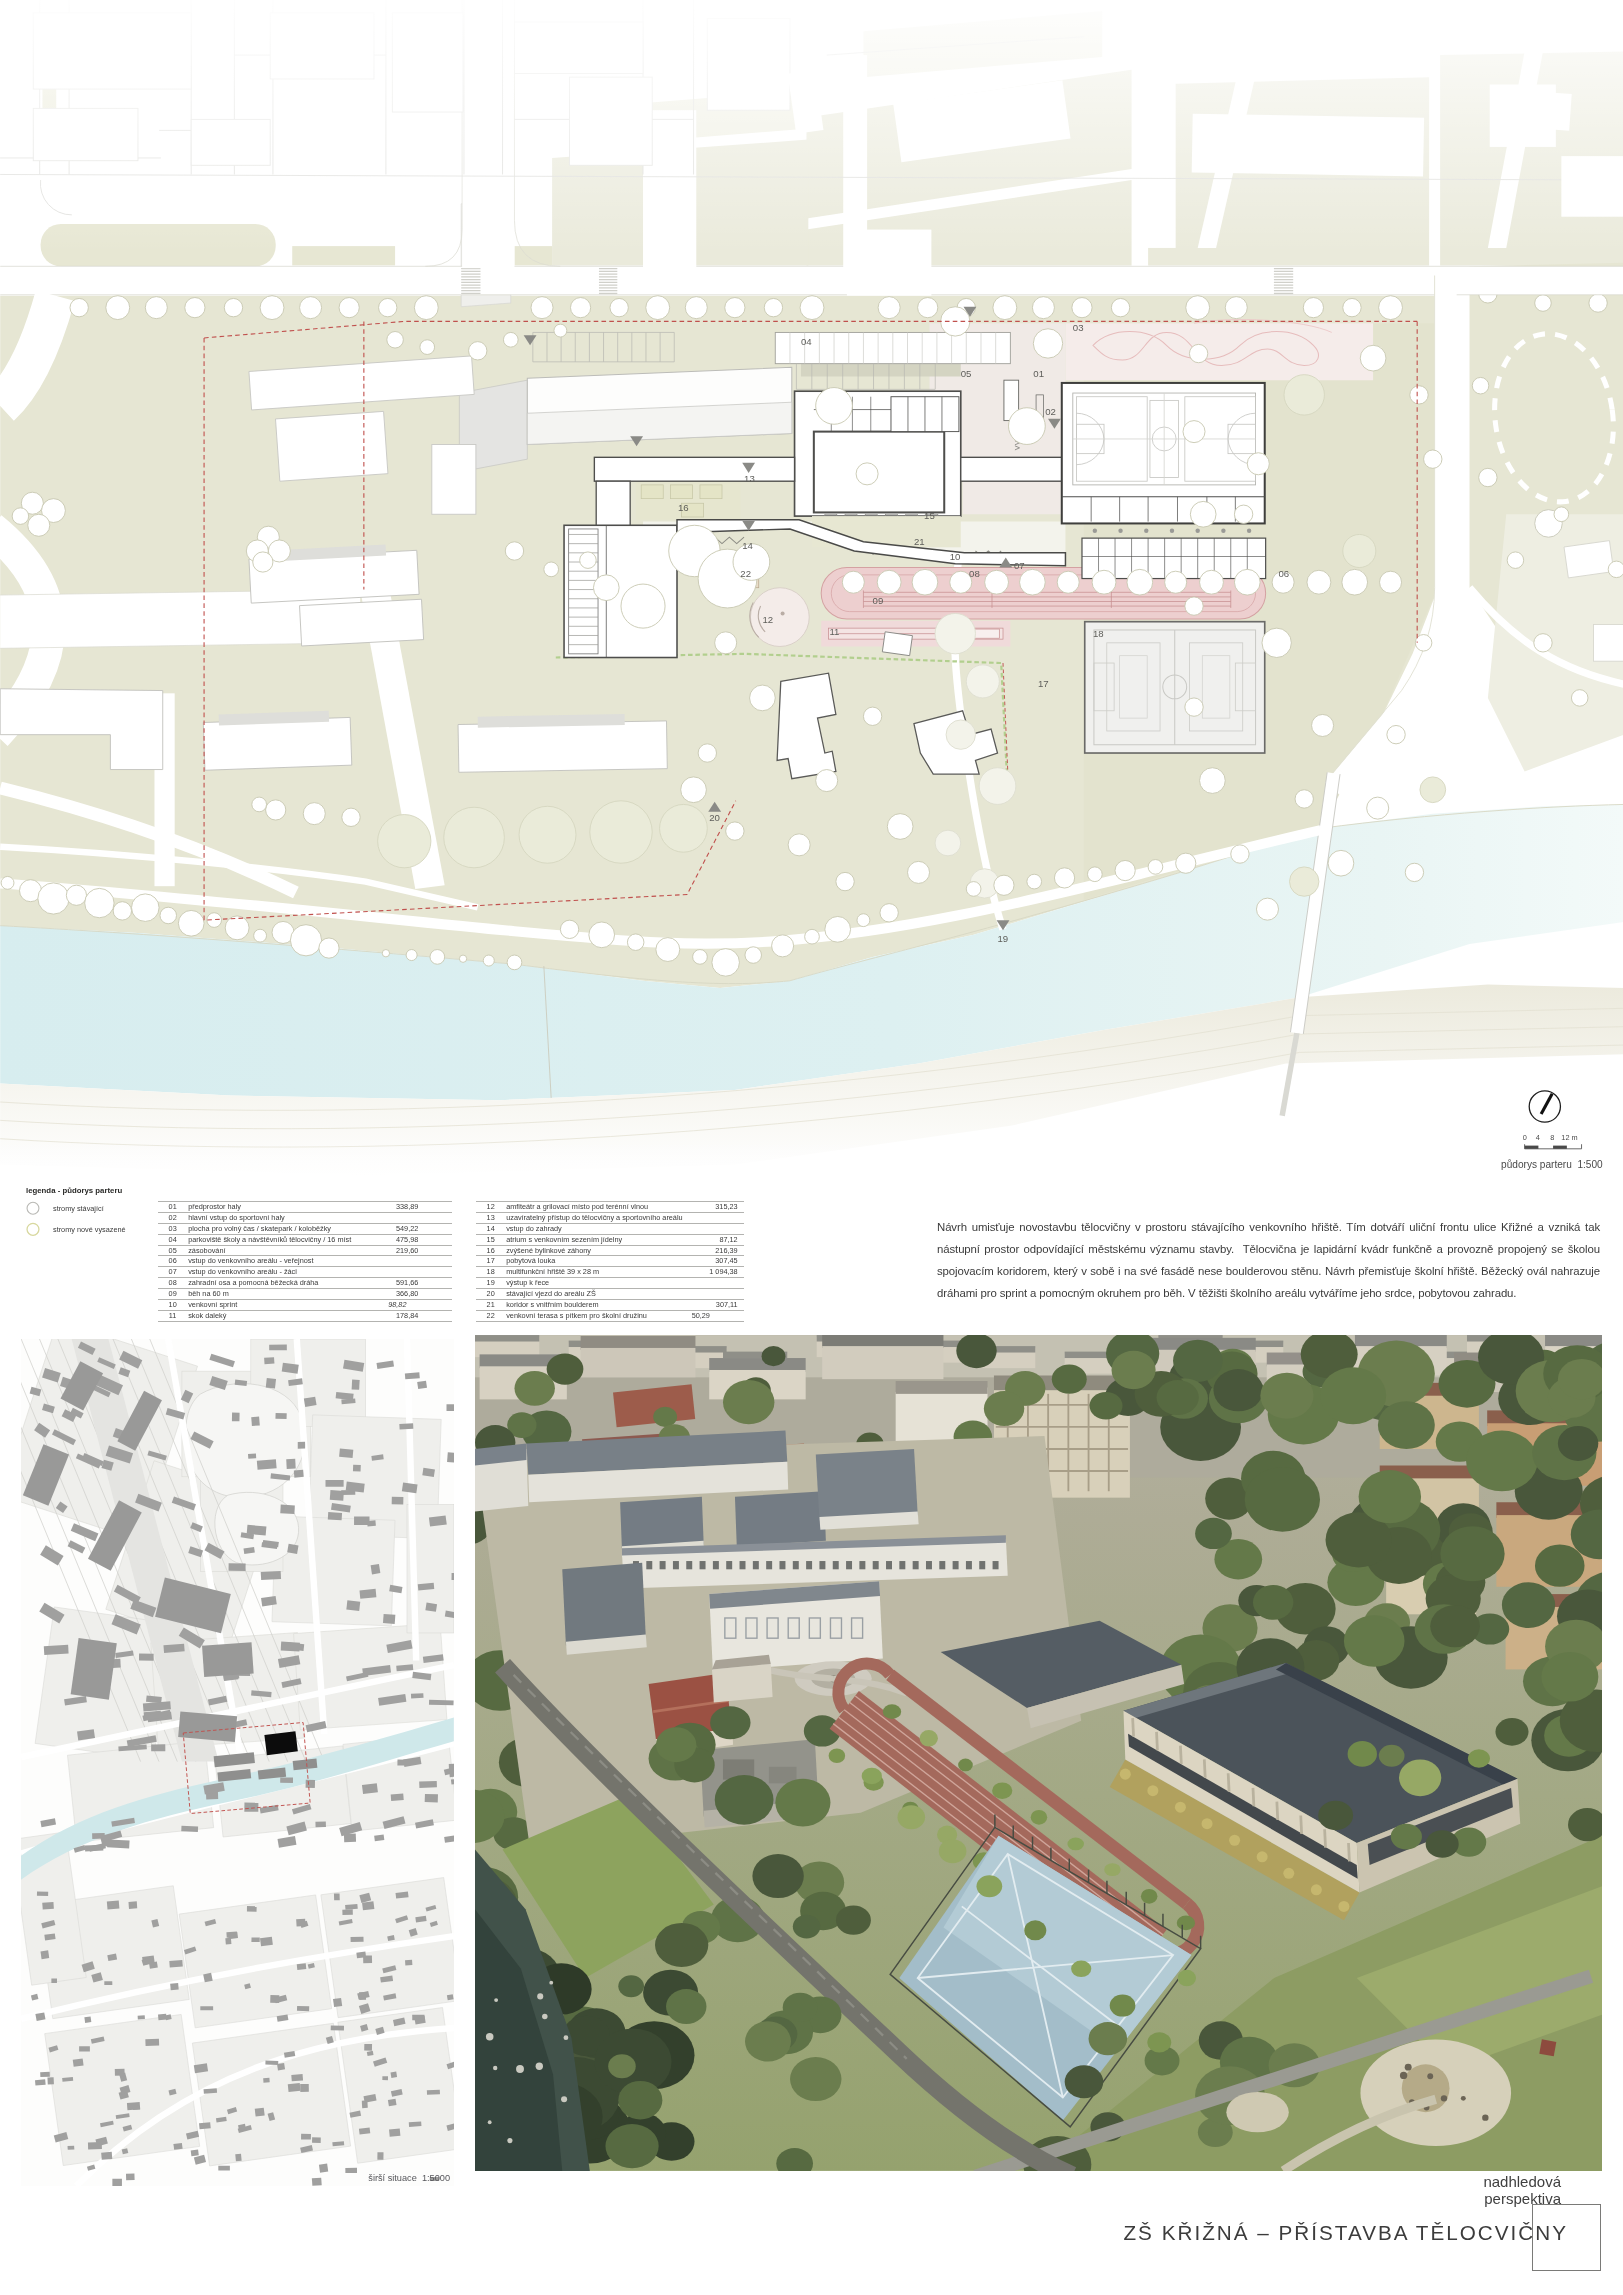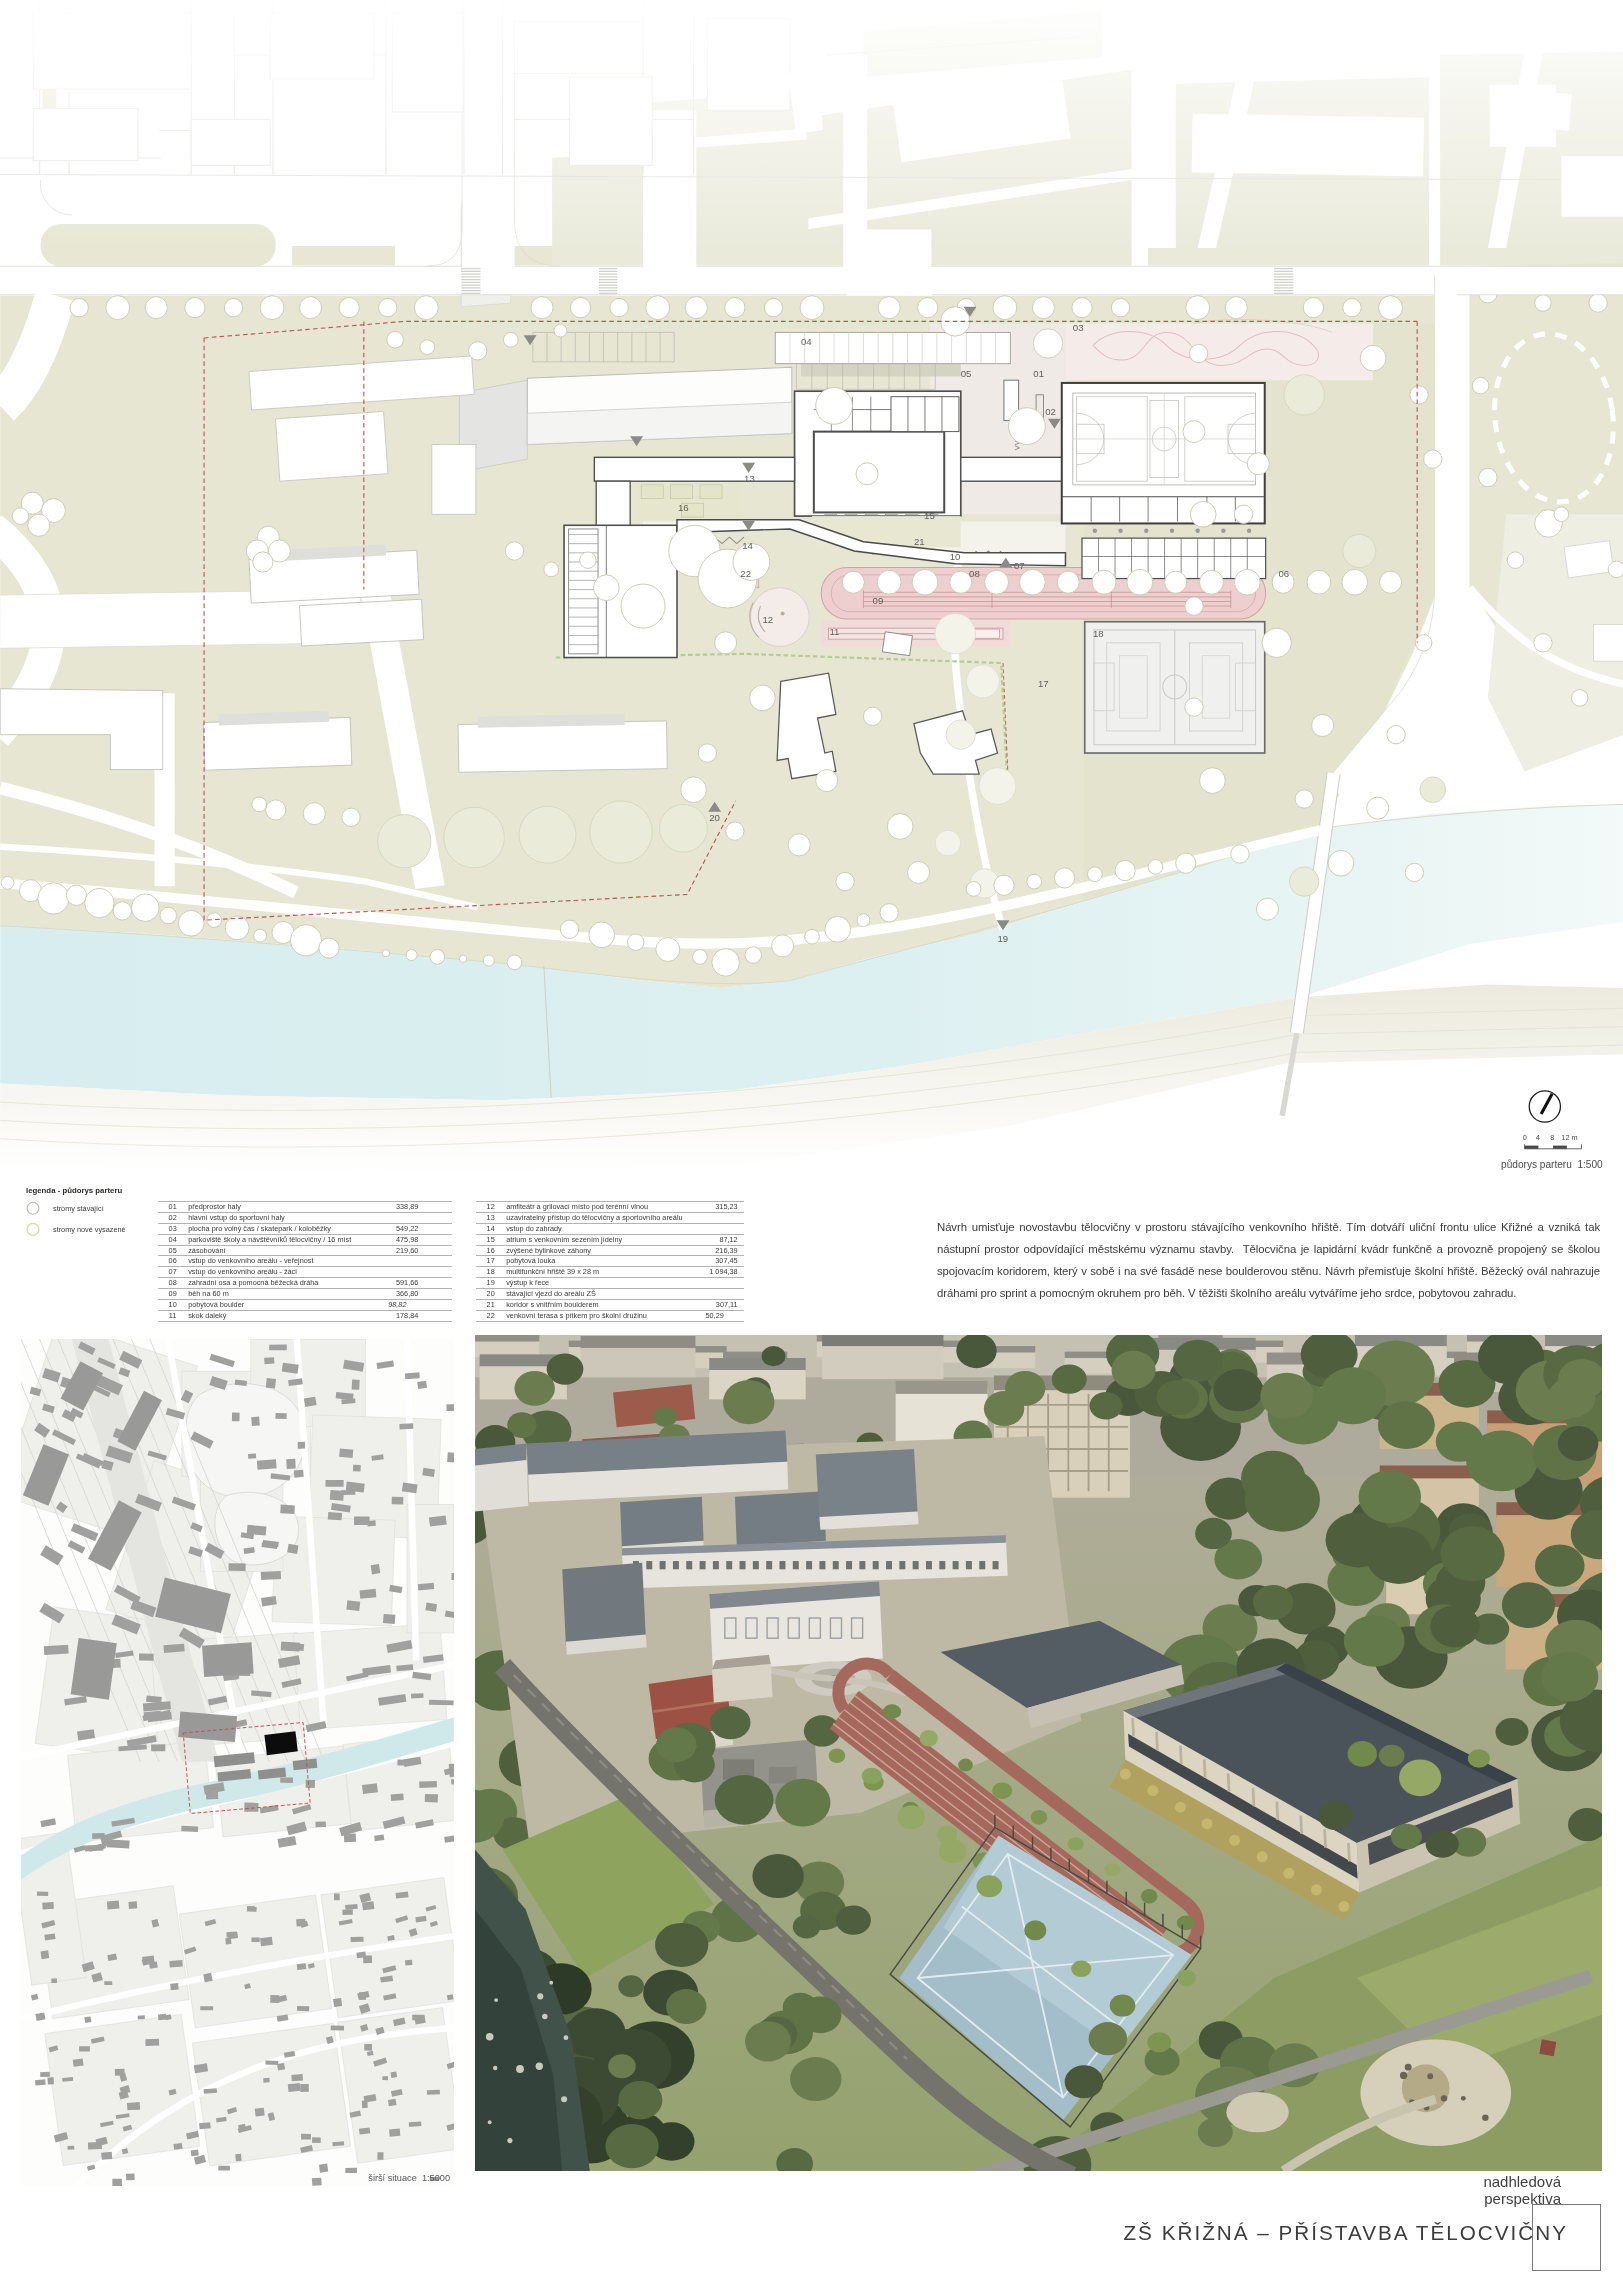--- a/index.html
+++ b/index.html
@@ -771,21 +771,21 @@
         <td style="width:31px;"></td>
       </tr>
       <tr>
         <td style="width:27.5px;text-align:center;">09</td>
         <td>běh na 60 m</td>
         <td style="width:42px;text-align:right;">366,80</td>
         <td style="width:31px;"></td>
       </tr>
       <tr>
         <td style="width:27.5px;text-align:center;">10</td>
-        <td>pobytová boulder</td>
+        <td>venkovní sprint</td>
         <td style="width:42px;text-align:center;font-style:italic;">98,82</td>
         <td style="width:31px;"></td>
       </tr>
       <tr>
         <td style="width:27.5px;text-align:center;">11</td>
         <td>skok daleký</td>
         <td style="width:42px;text-align:right;">178,84</td>
         <td style="width:31px;"></td>
       </tr>
     </tbody>
@@ -849,21 +849,21 @@
       </tr>
       <tr>
         <td style="width:27.5px;text-align:center;">21</td>
         <td>koridor s vnitřním boulderem</td>
         <td style="width:46px;text-align:right;">307,11</td>
         <td style="width:3.7px;"></td>
       </tr>
       <tr>
         <td style="width:27.5px;text-align:center;">22</td>
         <td>venkovní terasa s pítkem pro školní družinu</td>
-        <td style="width:46px;text-align:center;">50,29</td>
+        <td style="width:46px;text-align:left;">50,29</td>
         <td style="width:3.7px;"></td>
       </tr>
     </tbody>
   </table>
 
 <div class="abs" style="left:937px;top:1216px;width:663px;font-size:11.4px;letter-spacing:-0.1px;line-height:22px;text-align:justify;color:#3b3b3b;">Návrh umisťuje novostavbu tělocvičny v prostoru stávajícího venkovního hřiště. Tím dotváří uliční frontu ulice Křižné a vzniká tak nástupní prostor odpovídající městskému významu stavby.&nbsp; Tělocvična je lapidární kvádr funkčně a provozně propojený se školou spojovacím koridorem, který v sobě i na své fasádě nese boulderovou stěnu. Návrh přemisťuje školní hřiště. Běžecký ovál nahrazuje dráhami pro sprint a pomocným okruhem pro běh. V těžišti školního areálu vytváříme jeho srdce, pobytovou zahradu.</div>
 
 <svg class="abs" style="left:21px;top:1339px" width="433" height="847" viewBox="0 0 471 922">
 <rect x="0" y="0" width="471" height="922" fill="#fdfdfc"></rect>
 

